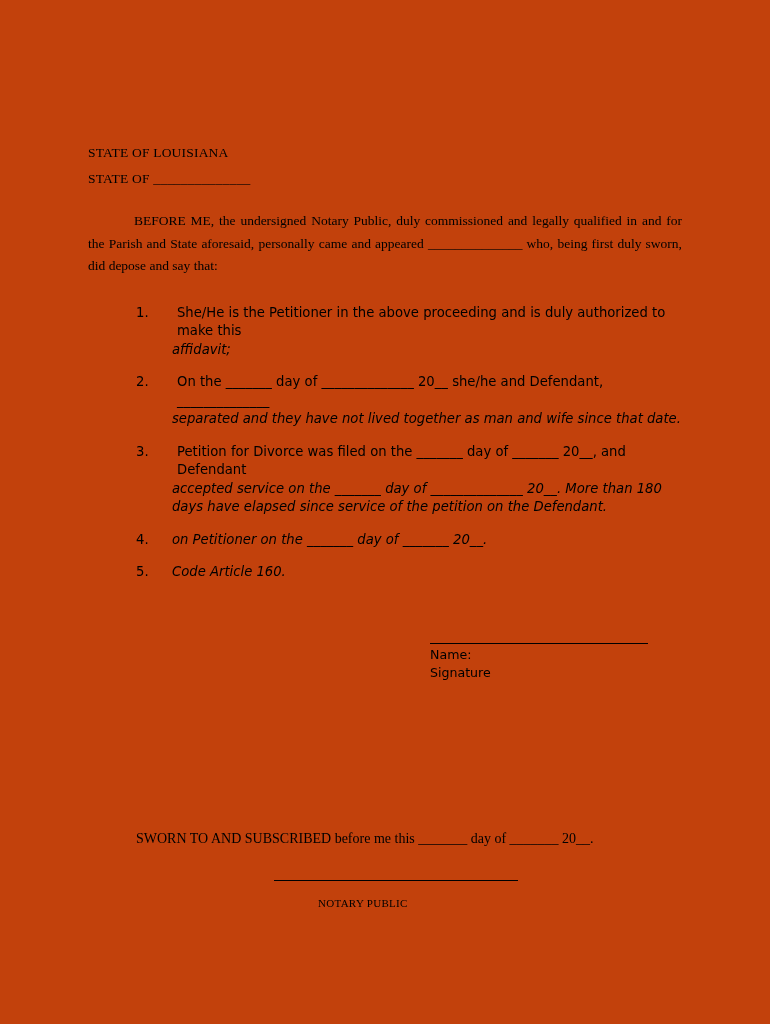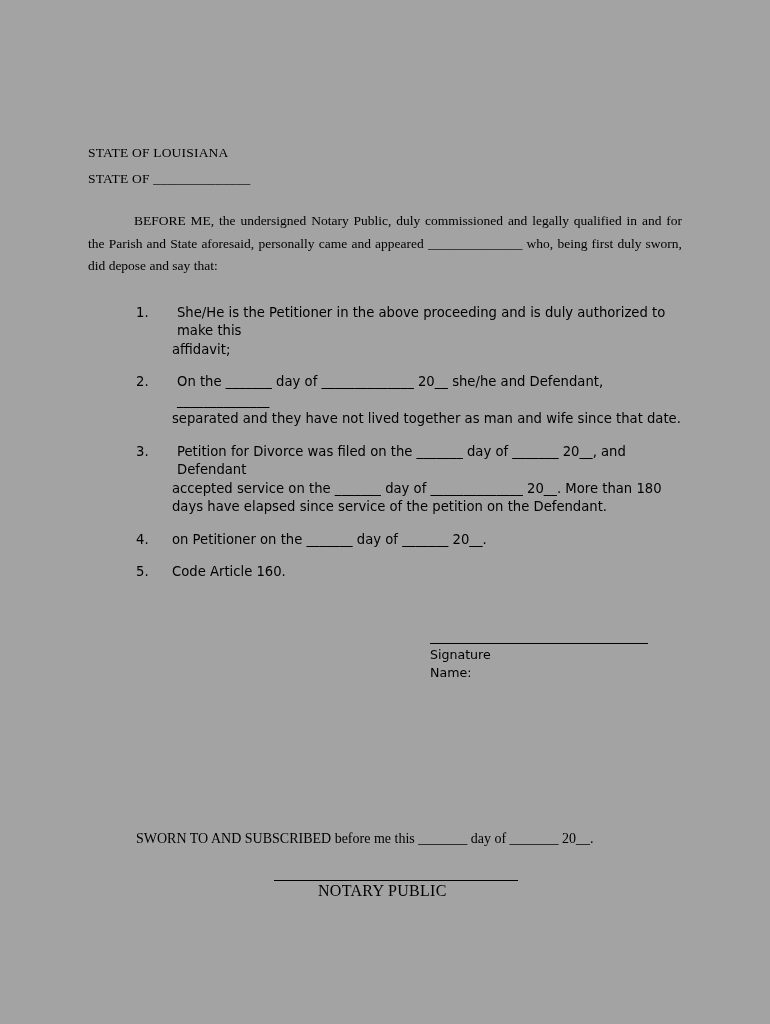--- a/index.html
+++ b/index.html
@@ -13,21 +13,21 @@
     position: relative;
     font-family: "Liberation Serif", serif;
     color: #000000;
   }
   .page {
     position: absolute;
     left: 0;
     top: 0;
     width: 770px;
     height: 1024px;
-    background: #a3a3a3;
+    background: #c2410c;
   }
   .doc {
     position: absolute;
     left: 88px;
     top: 140px;
     width: 594px;
   }
   .heading-line {
     font-size: 13.5px;
     line-height: 26px;
@@ -58,20 +58,21 @@
     font-family: "DejaVu Sans", sans-serif;
   }
   .list li .num {
     position: absolute;
     left: 48px;
     top: 0;
   }
   .list li .sub {
     display: block;
     padding-left: 24px;
+    font-style: italic;
   }
   .list li .first {
     display: block;
     margin-left: 29px;
   }
   .sig-block {
     margin-top: 60px;
     padding-left: 342px;
   }
   .sig-rule {
@@ -94,24 +95,24 @@
   .notary-block {
     margin-top: 30px;
     padding-left: 186px;
   }
   .notary-rule {
     width: 244px;
     border-bottom: 1px solid #000;
     height: 1px;
   }
   .notary-label {
-    font-size: 16px;
+    font-size: 11px;
     line-height: 20px;
     padding-left: 44px;
-    margin-top: 0;
+    margin-top: 12px;
     letter-spacing: 0.3px;
   }
 </style>
 </head>
 <body>
 
 <div class="page">
   <div class="doc">
 
     <div class="heading-line">STATE OF LOUISIANA</div>
@@ -141,22 +142,22 @@
         <span class="sub">on Petitioner on the _______ day of _______ 20__.</span>
       </li>
       <li>
         <span class="num">5.</span>
         <span class="sub">Code Article 160.</span>
       </li>
     </ul>
 
     <div class="sig-block">
       <div class="sig-rule"></div>
+      <div class="sig-label">Name:</div>
       <div class="sig-label">Signature</div>
-      <div class="sig-label">Name:</div>
     </div>
 
     <div class="sworn">SWORN TO AND SUBSCRIBED before me this _______ day of _______ 20__.</div>
 
     <div class="notary-block">
       <div class="notary-rule"></div>
       <div class="notary-label">NOTARY PUBLIC</div>
     </div>
 
   </div>

